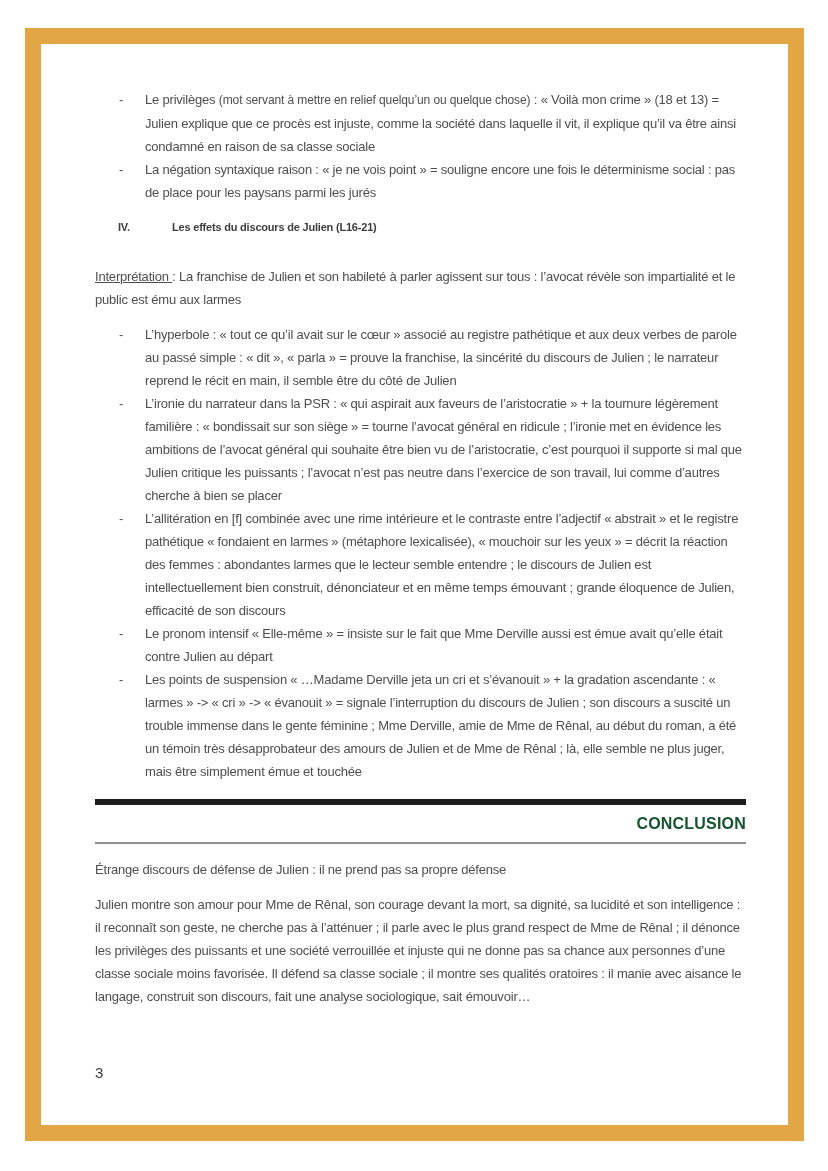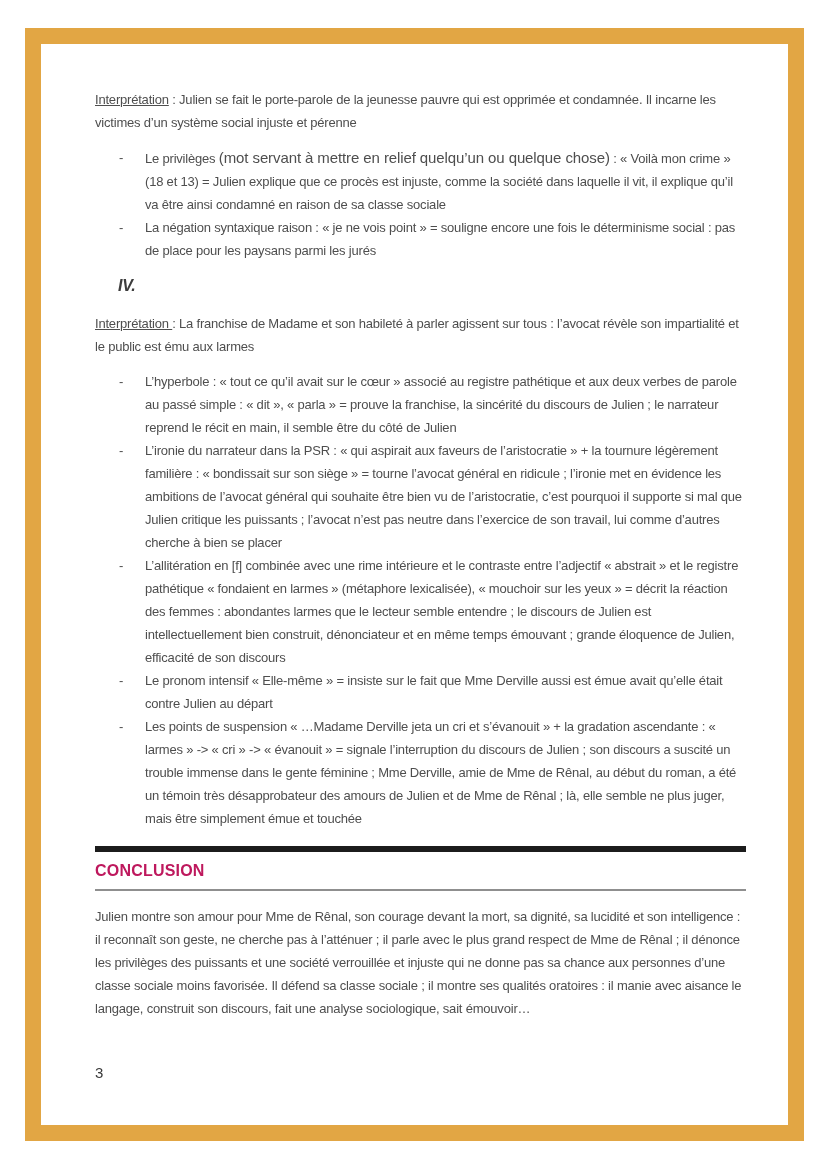--- a/index.html
+++ b/index.html
@@ -27,79 +27,79 @@
     color: #4e4e4e;
   }
 
   .para { margin: 0 0 12px 0; }
   .u { text-decoration: underline; }
 
   ul.dashlist { list-style: none; margin: 0 0 12px 0; }
   ul.dashlist li { display: flex; }
   .dash { flex: 0 0 26px; margin-left: 24px; }
   .li-text { flex: 1; }
-  .small-note { font-size: 15px; letter-spacing: -0.1px; text-align: right; }
+  .small-note { font-size: 12px; letter-spacing: -0.1px; text-align: right; }
 
   .sec {
     display: flex;
     font-weight: bold;
-    font-size: 16px;
+    font-size: 11px;
     color: #3d3d3d;
-    margin: 2px 0 15px 0;
-    font-style: italic;
+    margin: 2px 0 26px 0;
   }
   .sec-num { flex: 0 0 54px; margin-left: 23px; }
 
   .concl-block {
     margin: 16px 0 14px 0;
     border-top: 6px solid #1c1c1c;
     border-bottom: 2px solid #8f8f8f;
     padding: 7px 0 7px 0;
   }
   .concl-title {
     font-weight: bold;
     font-size: 16px;
     letter-spacing: 0.2px;
-    color: #be185d;
+    color: #14532d;
+    text-align: right;
   }
 
   .pagenum {
     position: absolute;
     left: 95px; top: 1064px;
     font-size: 15px;
     color: #3a3a3a;
   }
 </style>
 </head>
 <body>
 
 <div class="page">
 
   <div class="frame"></div>
 
   <div class="content">
 
-    <p class="para"><span class="u">Interprétation</span><span> : Julien se fait le porte-parole de la jeunesse pauvre qui est opprimée et condamnée. Il incarne les victimes d’un système social injuste et pérenne</span></p>
 
     <ul class="dashlist">
       <li>
           <span class="dash">-</span>
           <span class="li-text"><span>Le privilèges </span><span class="small-note">(mot servant à mettre en relief quelqu’un ou quelque chose)</span><span> : « Voilà mon crime » (18 et 13) = Julien explique que ce procès est injuste, comme la société dans laquelle il vit, il explique qu’il va être ainsi condamné en raison de sa classe sociale</span></span>
         </li>
       <li>
           <span class="dash">-</span>
           <span class="li-text">La négation syntaxique raison : « je ne vois point » = souligne encore une fois le déterminisme social : pas de place pour les paysans parmi les jurés</span>
         </li>
     </ul>
 
     <h3 class="sec">
         <span class="sec-num">IV.</span>
+        <span>Les effets du discours de Julien (L16-21)</span>
       </h3>
 
-    <p class="para"><span class="u">Interprétation </span><span>: La franchise de Madame et son habileté à parler agissent sur tous : l’avocat révèle son impartialité et le public est ému aux larmes</span></p>
+    <p class="para"><span class="u">Interprétation </span><span>: La franchise de Julien et son habileté à parler agissent sur tous : l’avocat révèle son impartialité et le public est ému aux larmes</span></p>
 
     <ul class="dashlist">
       <li>
           <span class="dash">-</span>
           <span class="li-text">L’hyperbole : « tout ce qu’il avait sur le cœur » associé au registre pathétique et aux deux verbes de parole au passé simple : « dit », « parla » = prouve la franchise, la sincérité du discours de Julien ; le narrateur reprend le récit en main, il semble être du côté de Julien</span>
         </li>
       <li>
           <span class="dash">-</span>
           <span class="li-text">L’ironie du narrateur dans la PSR : « qui aspirait aux faveurs de l’aristocratie » + la tournure légèrement familière : « bondissait sur son siège » = tourne l’avocat général en ridicule ; l’ironie met en évidence les ambitions de l’avocat général qui souhaite être bien vu de l’aristocratie, c’est pourquoi il supporte si mal que Julien critique les puissants ; l’avocat n’est pas neutre dans l’exercice de son travail, lui comme d’autres cherche à bien se placer</span>
         </li>
@@ -114,20 +114,21 @@
       <li>
           <span class="dash">-</span>
           <span class="li-text">Les points de suspension « …Madame Derville jeta un cri et s’évanouit » + la gradation ascendante : « larmes » -&gt; « cri » -&gt; « évanouit » = signale l’interruption du discours de Julien ; son discours a suscité un trouble immense dans le gente féminine ; Mme Derville, amie de Mme de Rênal, au début du roman, a été un témoin très désapprobateur des amours de Julien et de Mme de Rênal ; là, elle semble ne plus juger, mais être simplement émue et touchée</span>
         </li>
     </ul>
 
     <div class="concl-block">
       <div class="concl-title">CONCLUSION</div>
     </div>
 
+    <p class="para">Étrange discours de défense de Julien : il ne prend pas sa propre défense</p>
 
     <p class="para">Julien montre son amour pour Mme de Rênal, son courage devant la mort, sa dignité, sa lucidité et son intelligence : il reconnaît son geste, ne cherche pas à l’atténuer ; il parle avec le plus grand respect de Mme de Rênal ; il dénonce les privilèges des puissants et une société verrouillée et injuste qui ne donne pas sa chance aux personnes d’une classe sociale moins favorisée. Il défend sa classe sociale ; il montre ses qualités oratoires : il manie avec aisance le langage, construit son discours, fait une analyse sociologique, sait émouvoir…</p>
 
   </div>
 
   <div class="pagenum">3</div>
 
 </div>
 
 </body></html>

